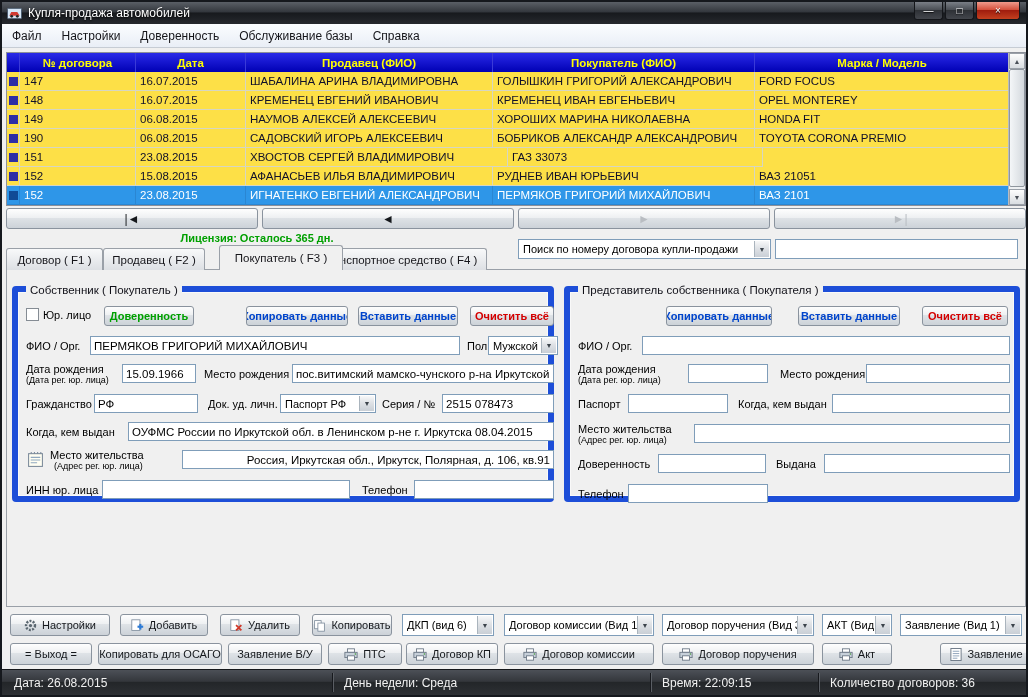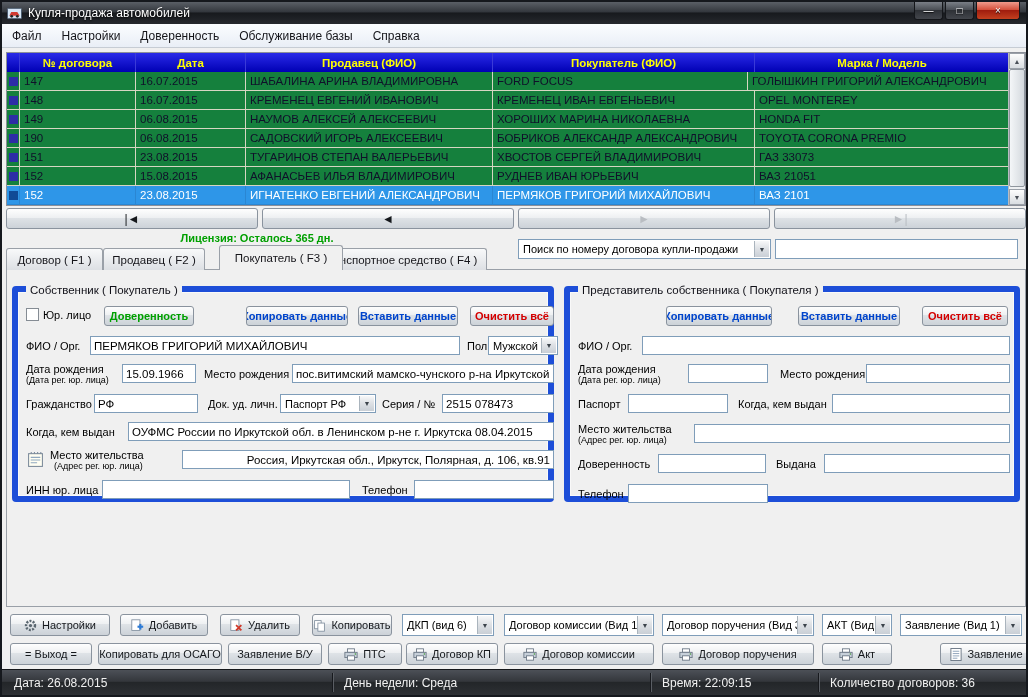--- a/index.html
+++ b/index.html
@@ -16,21 +16,21 @@
   .wbtn.close{width:44px;background:linear-gradient(#f09a8c,#d4503c 45%,#a01d0e 50%,#c3401f)}
 
   
   .menubar{position:absolute;left:0;top:22px;right:0;height:24px;background:linear-gradient(#fbfdff,#e9eef6);border-bottom:1px solid #c6ccd4;display:flex;align-items:center;font-size:12px;color:#15151a}
   .mi{padding:4px 10px;white-space:nowrap}
 
   
   .grid{position:absolute;left:4px;top:50px;width:1020px;height:154px;border:1px solid #8c9099;background:#fffff0}
   .ghead{display:flex;height:19px;background:linear-gradient(#2a2ae8,#0000b4);color:#ffff00;font-size:11.5px;font-weight:bold}
   .gh{border-right:1px solid #3a3ad8;display:flex;align-items:center;justify-content:center;white-space:nowrap;overflow:hidden}
-  .trow{display:flex;height:19px;background:#15803d;color:#10102a}
+  .trow{display:flex;height:19px;background:#fde047;color:#10102a}
   .tc{border-right:1px solid #d6d6c2;border-bottom:1px solid #d6d6c2;font-size:11.5px;line-height:18px;padding:0 4px;white-space:nowrap;overflow:hidden}
   .ind{width:13px;min-width:13px;display:flex;align-items:center;justify-content:center;padding:0}
   .c1{width:116px;min-width:116px}.c2{width:110px;min-width:110px}.c3{width:247px;min-width:247px}.c4{width:262px;min-width:262px}.c5{width:255px;min-width:255px}
   .sq{width:9px;height:9px;background:#2d2da6}
   .trow.sel{background:#2e96e8;color:#fff}
   .trow.sel .tc{border-color:#2a86d2}
   .trow.sel .sq{background:#104a96}
   .vscroll{position:absolute;right:0;top:0;width:17px;height:152px;background:#eef0f2;border-left:1px solid #b8bcc2}
   .sarr{position:absolute;left:0;width:16px;height:16px;background:linear-gradient(#fdfdfd,#d9dde1);border:1px solid #9aa0a8;display:flex;align-items:center;justify-content:center;font-size:7px;color:#4a5058}
   .sthumb{position:absolute;left:0;top:16px;width:16px;height:118px;background:linear-gradient(90deg,#f4f6f8,#d4d9de);border:1px solid #8f969e;border-radius:2px}
@@ -112,22 +112,22 @@
       <div class="gh c5">Марка / Модель</div>
     </div>
 
     <div class="trow">
       <div class="tc ind">
           <span class="sq"></span>
         </div>
       <div class="tc c1">147</div>
       <div class="tc c2">16.07.2015</div>
       <div class="tc c3">ШАБАЛИНА АРИНА ВЛАДИМИРОВНА</div>
+      <div class="tc c4">ГОЛЫШКИН ГРИГОРИЙ АЛЕКСАНДРОВИЧ</div>
       <div class="tc c5">FORD FOCUS</div>
-      <div class="tc c4">ГОЛЫШКИН ГРИГОРИЙ АЛЕКСАНДРОВИЧ</div>
     </div>
     <div class="trow">
       <div class="tc ind">
           <span class="sq"></span>
         </div>
       <div class="tc c1">148</div>
       <div class="tc c2">16.07.2015</div>
       <div class="tc c3">КРЕМЕНЕЦ ЕВГЕНИЙ ИВАНОВИЧ</div>
       <div class="tc c4">КРЕМЕНЕЦ ИВАН ЕВГЕНЬЕВИЧ</div>
       <div class="tc c5">OPEL MONTEREY</div>
@@ -151,21 +151,20 @@
       <div class="tc c3">САДОВСКИЙ ИГОРЬ АЛЕКСЕЕВИЧ</div>
       <div class="tc c4">БОБРИКОВ АЛЕКСАНДР АЛЕКСАНДРОВИЧ</div>
       <div class="tc c5">TOYOTA CORONA PREMIO</div>
     </div>
     <div class="trow">
       <div class="tc ind">
           <span class="sq"></span>
         </div>
       <div class="tc c1">151</div>
       <div class="tc c2">23.08.2015</div>
-      <div class="tc c3">ТУГАРИНОВ СТЕПАН ВАЛЕРЬЕВИЧ</div>
       <div class="tc c4">ХВОСТОВ СЕРГЕЙ ВЛАДИМИРОВИЧ</div>
       <div class="tc c5">ГАЗ 33073</div>
     </div>
     <div class="trow">
       <div class="tc ind">
           <span class="sq"></span>
         </div>
       <div class="tc c1">152</div>
       <div class="tc c2">15.08.2015</div>
       <div class="tc c3">АФАНАСЬЕВ ИЛЬЯ ВЛАДИМИРОВИЧ</div>

